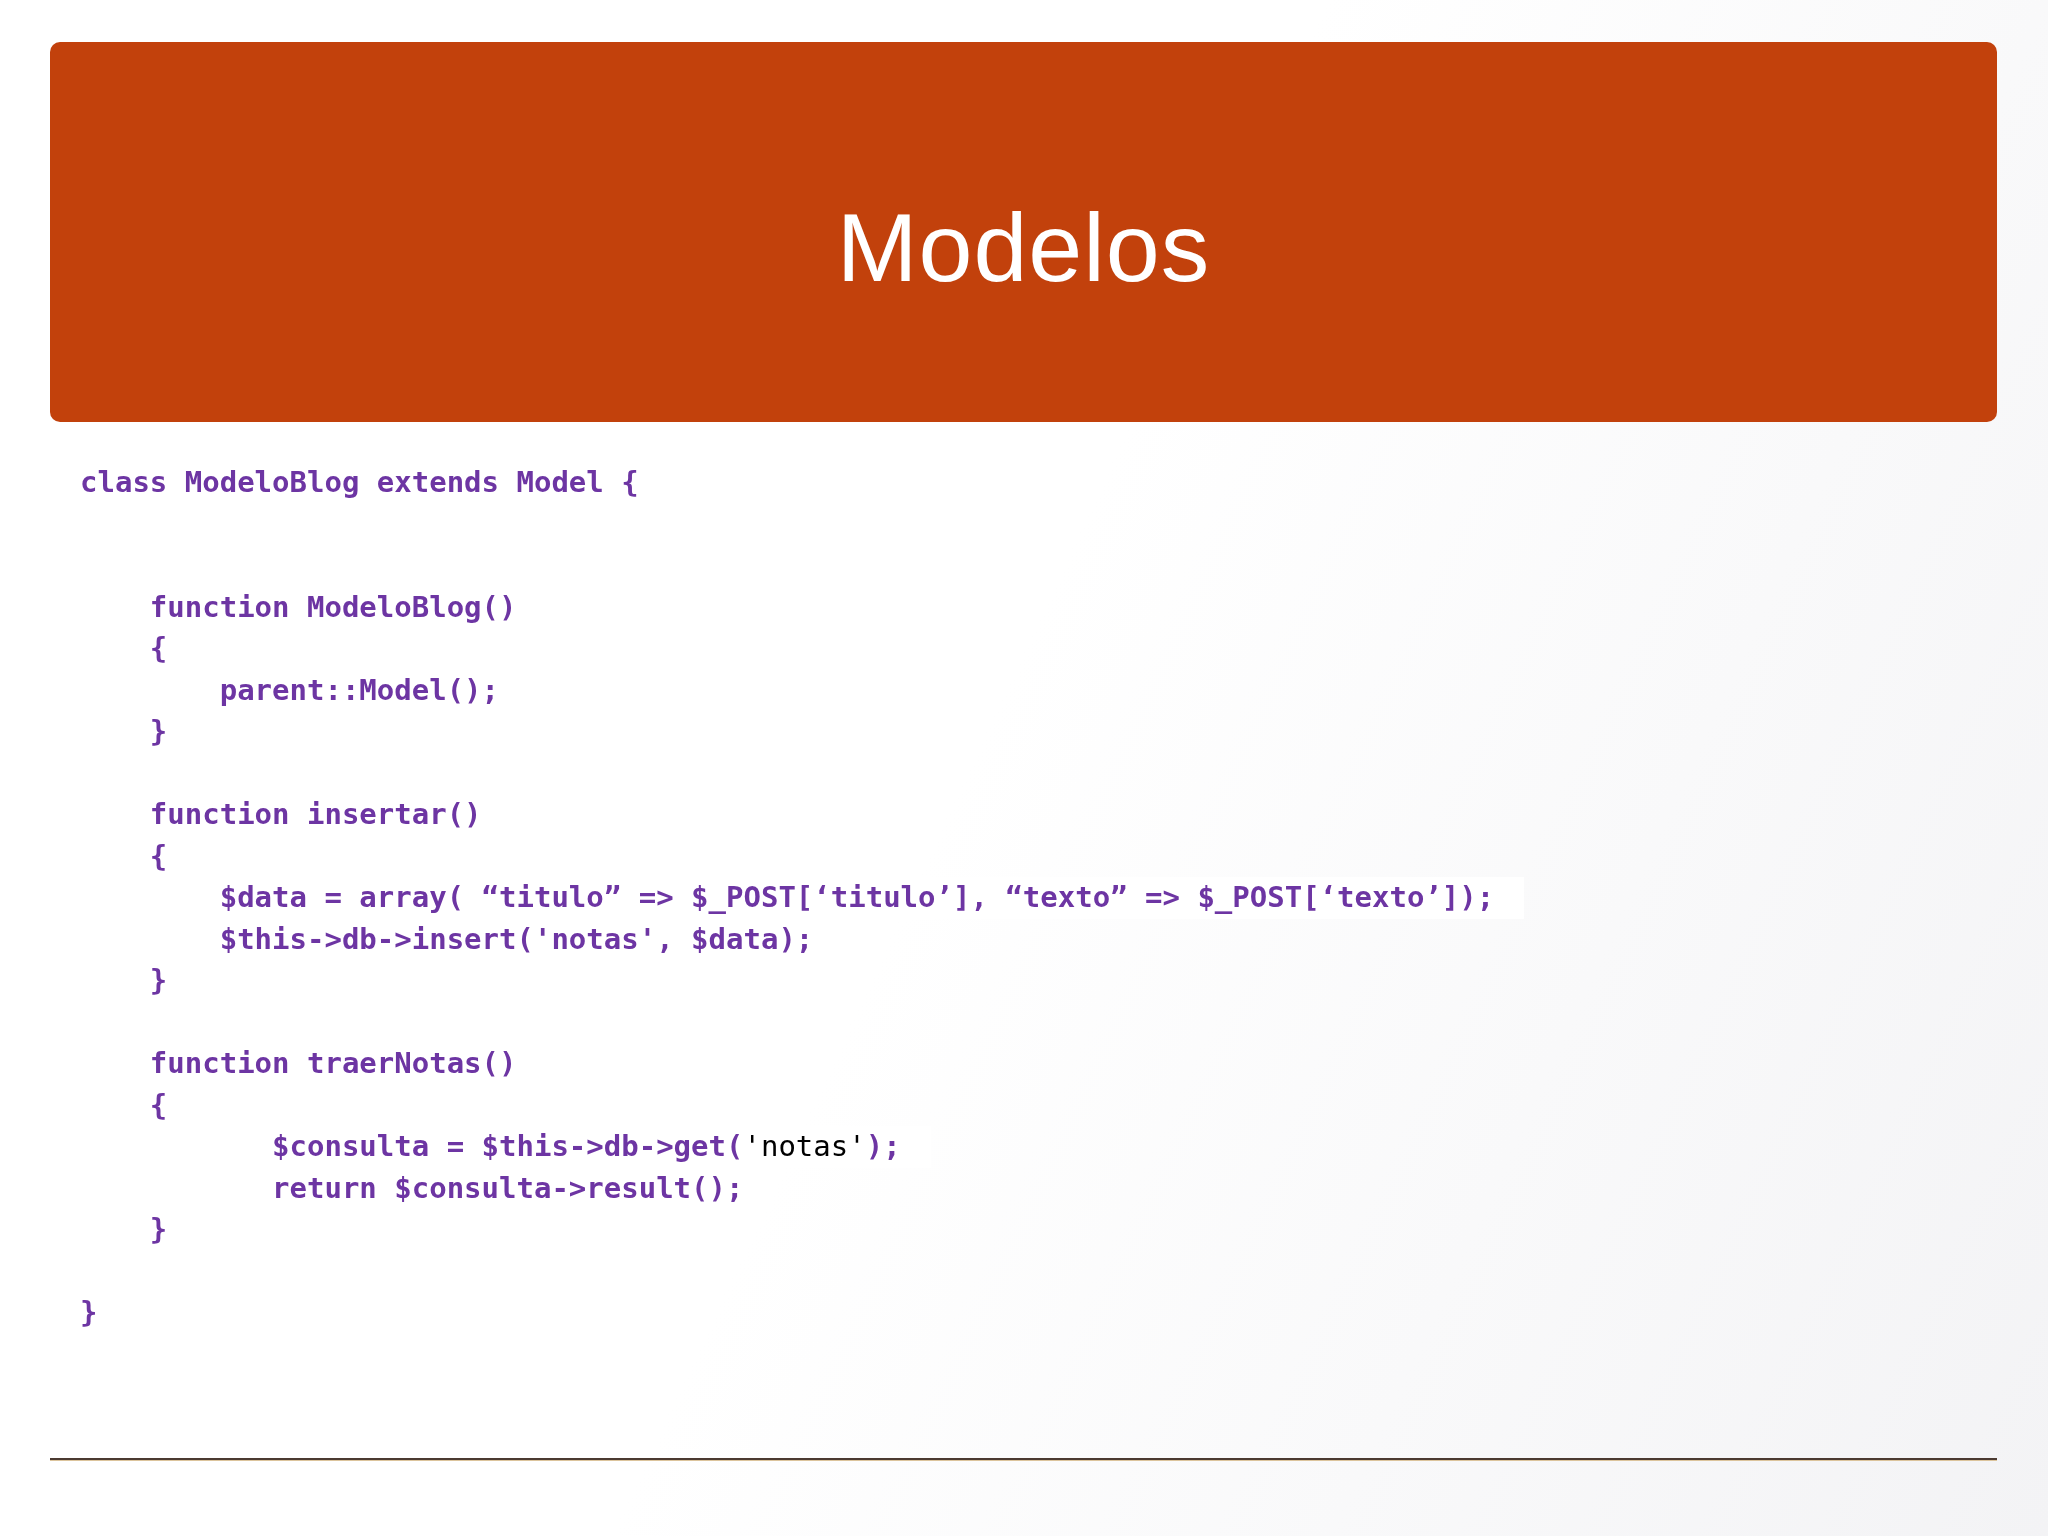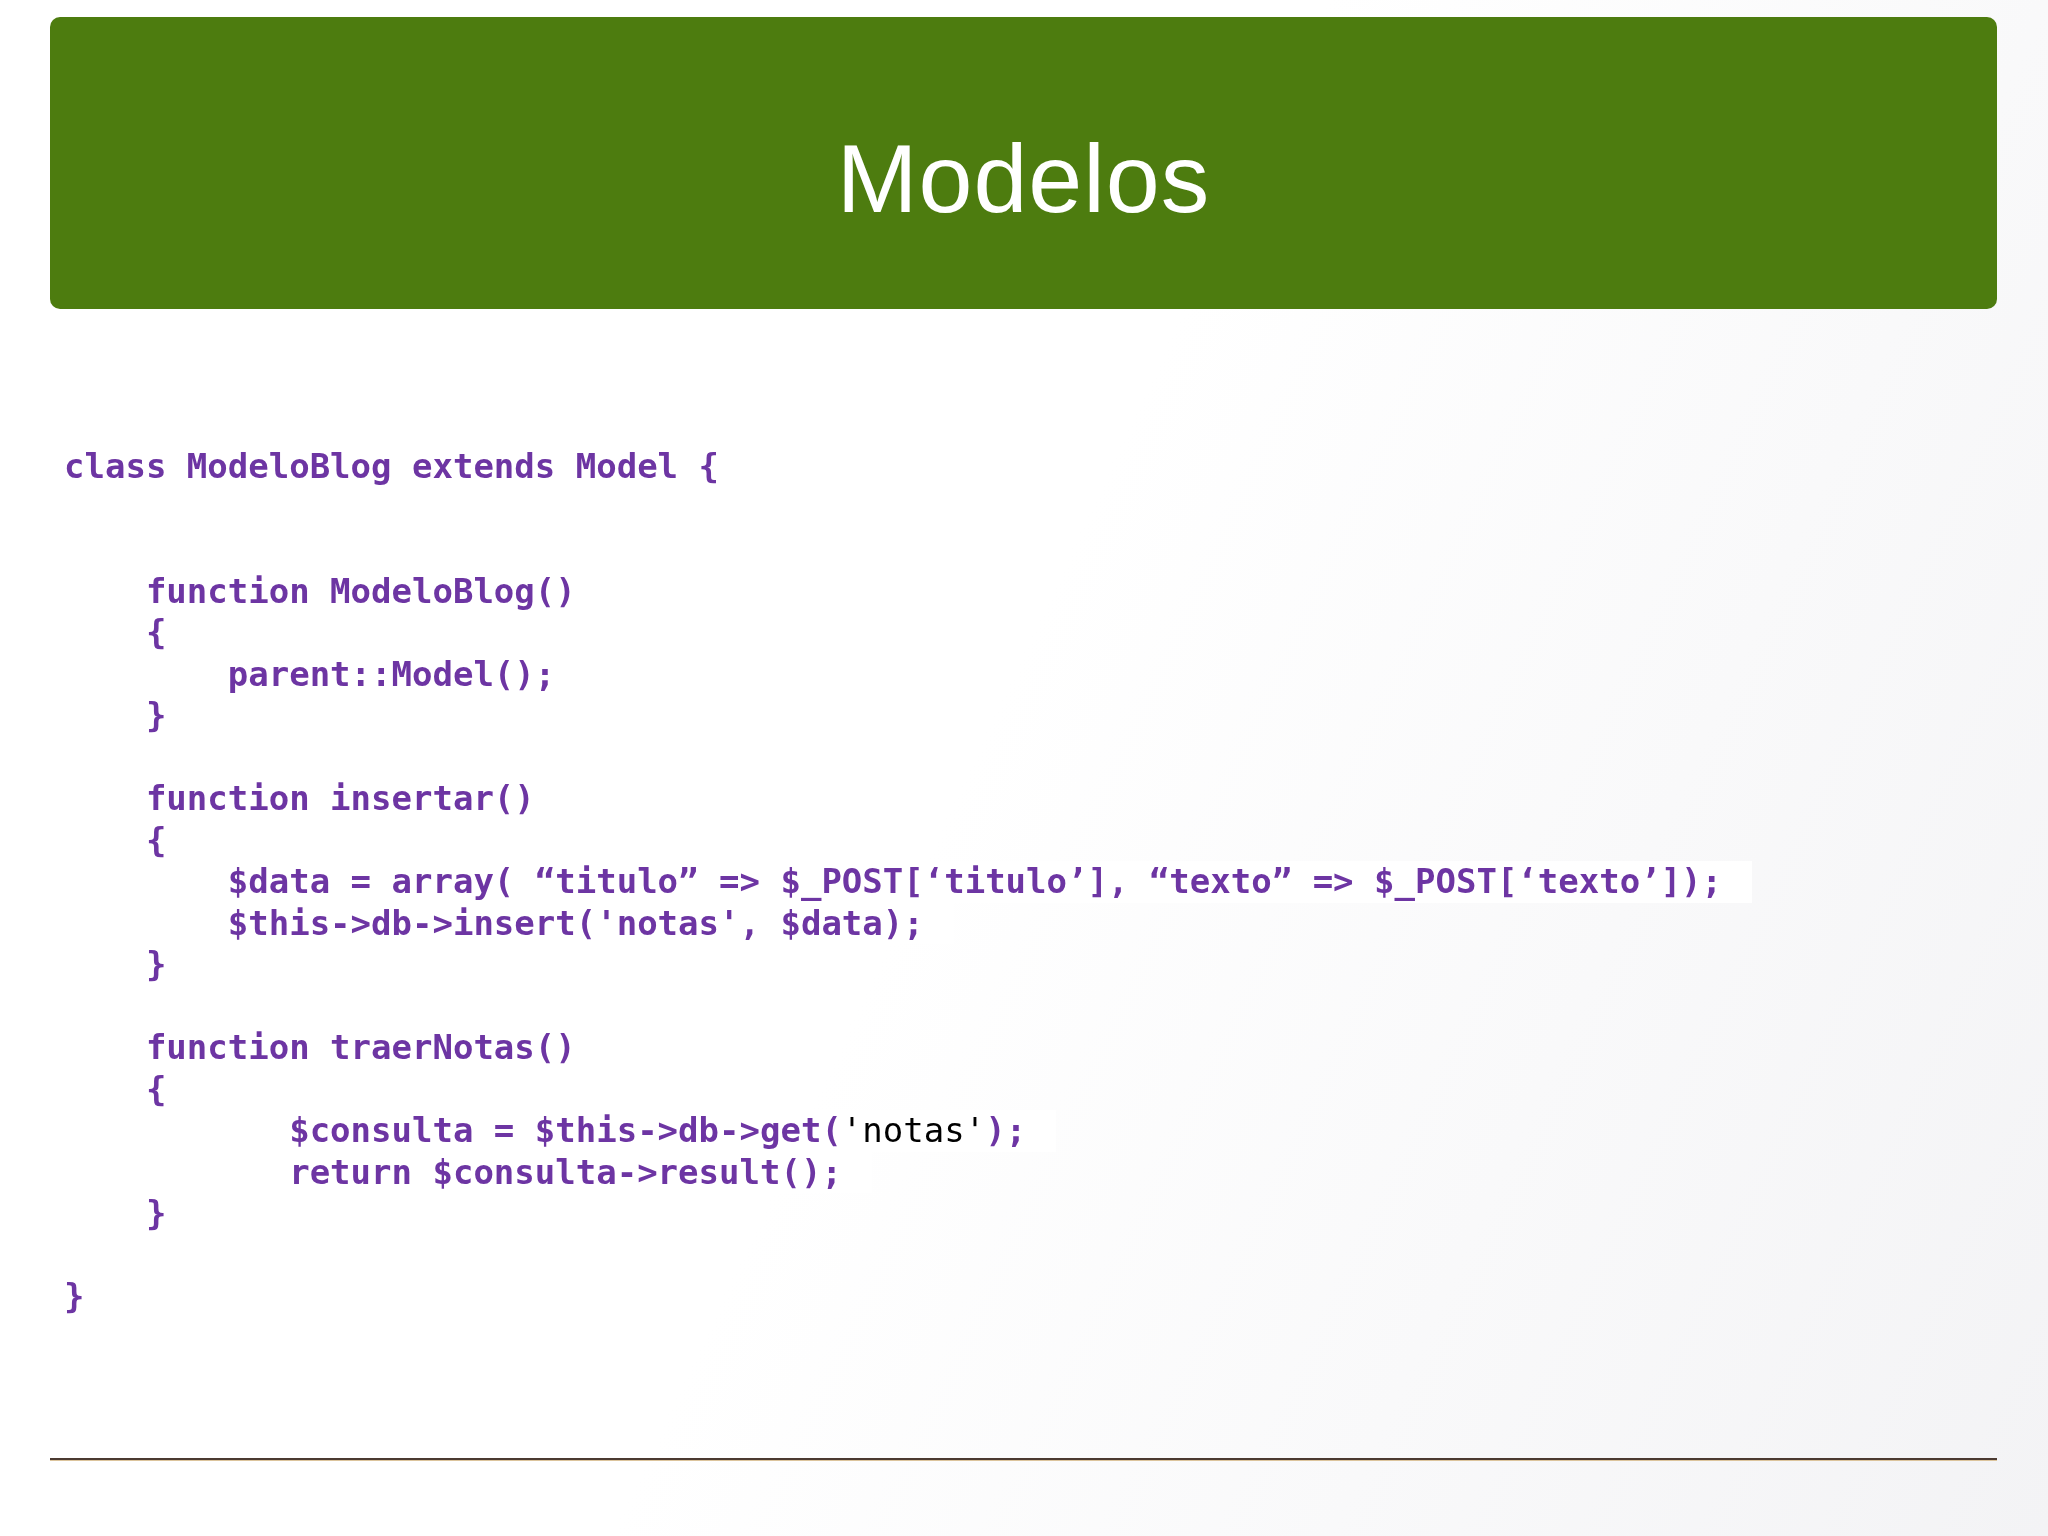--- a/index.html
+++ b/index.html
@@ -2,33 +2,33 @@
 <html><head>
 <meta charset="utf-8">
 <style>
   html,body{margin:0;padding:0;}
   body{
     width:2048px;height:1536px;position:relative;overflow:hidden;
     background:linear-gradient(115deg,#ffffff 0%,#ffffff 48%,#f3f3f5 100%);
     font-family:"Liberation Sans",sans-serif;
   }
   .banner{
-    position:absolute;left:50px;top:17px;width:1947px;height:292px;
-    background:#4d7c0f;border-radius:10px;
+    position:absolute;left:50px;top:42px;width:1947px;height:380px;
+    background:#c2410c;border-radius:10px;
     display:flex;align-items:center;justify-content:center;
   }
   .slide-title{
     color:#ffffff;font-size:97px;line-height:1;font-weight:400;
     padding-top:30px;letter-spacing:1px;
     font-family:"Liberation Sans",sans-serif;
   }
   .code{
-    position:absolute;left:64px;top:446px;margin:0;
+    position:absolute;left:64px;top:446px;margin:16px;
     font-family:"DejaVu Sans Mono",monospace;
-    font-size:34px;line-height:41.5px;
+    font-size:29px;line-height:41.5px;
     color:#6d35a3;
   }
   .code-line{height:41.5px;white-space:pre;}
   .line-bg{
     background:#ffffff;
     padding-right:30px;
     display:inline-block;
     height:41.5px;
   }
   .seg-b{font-weight:bold;}

